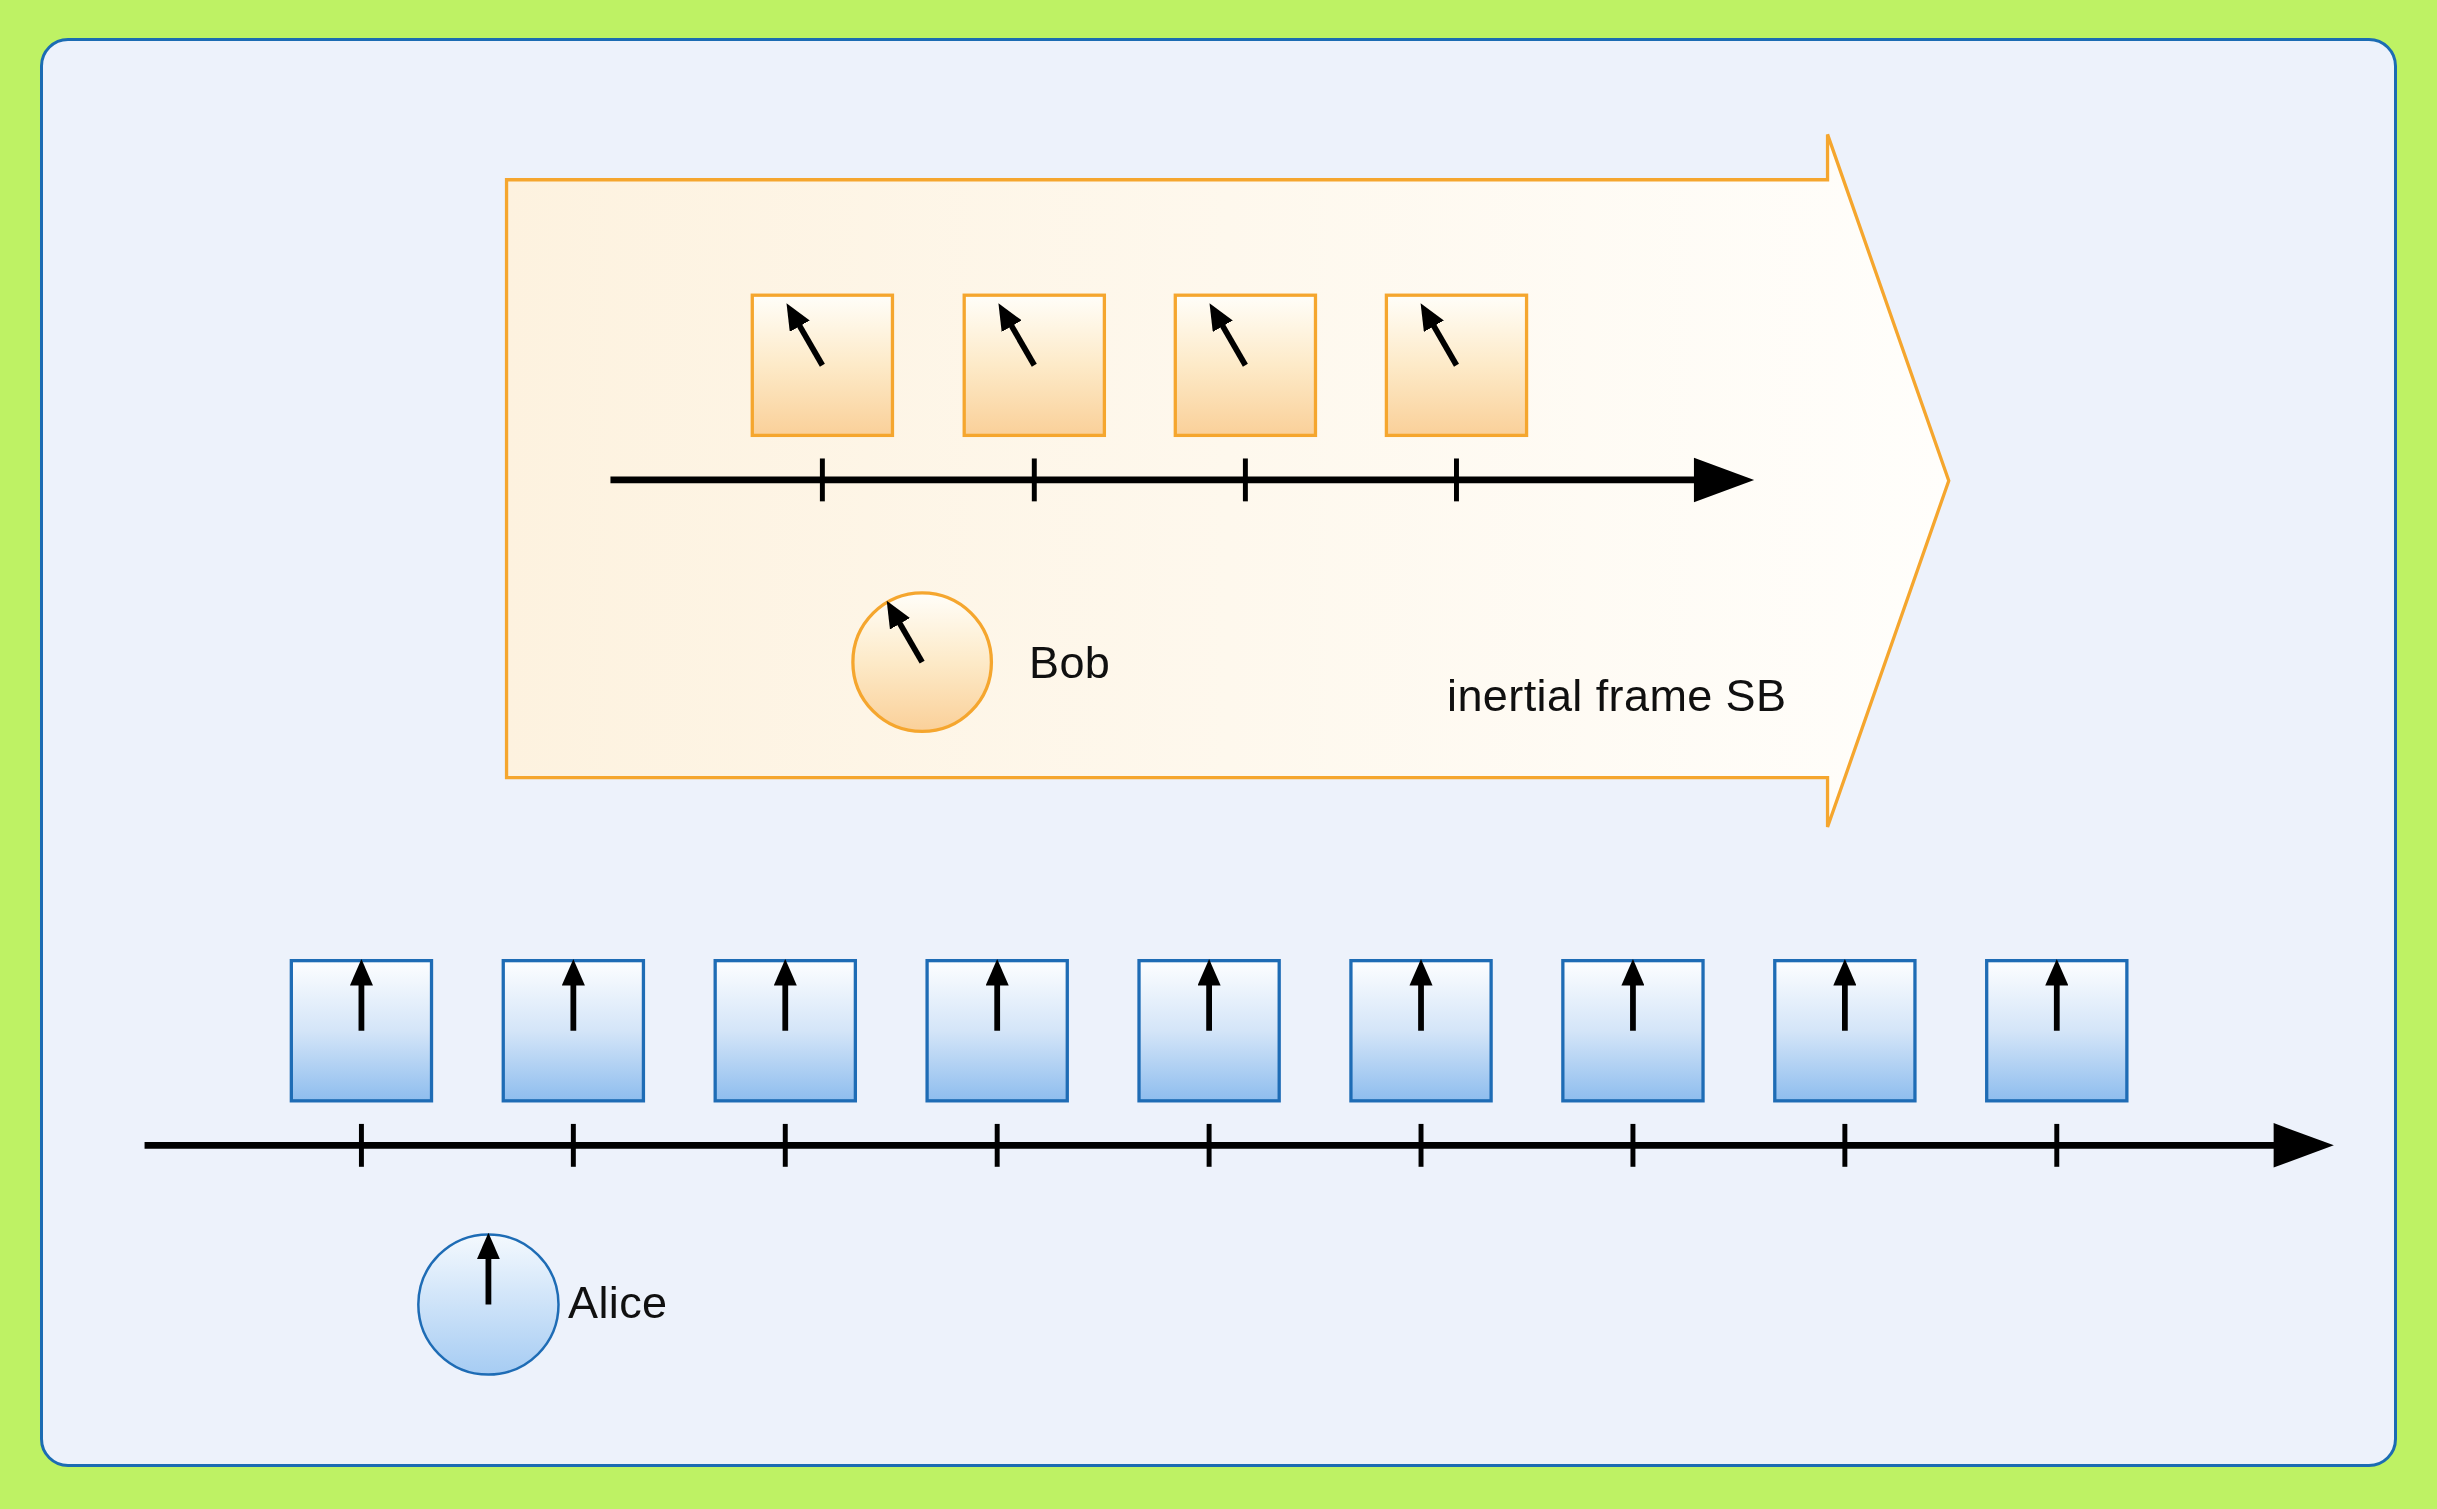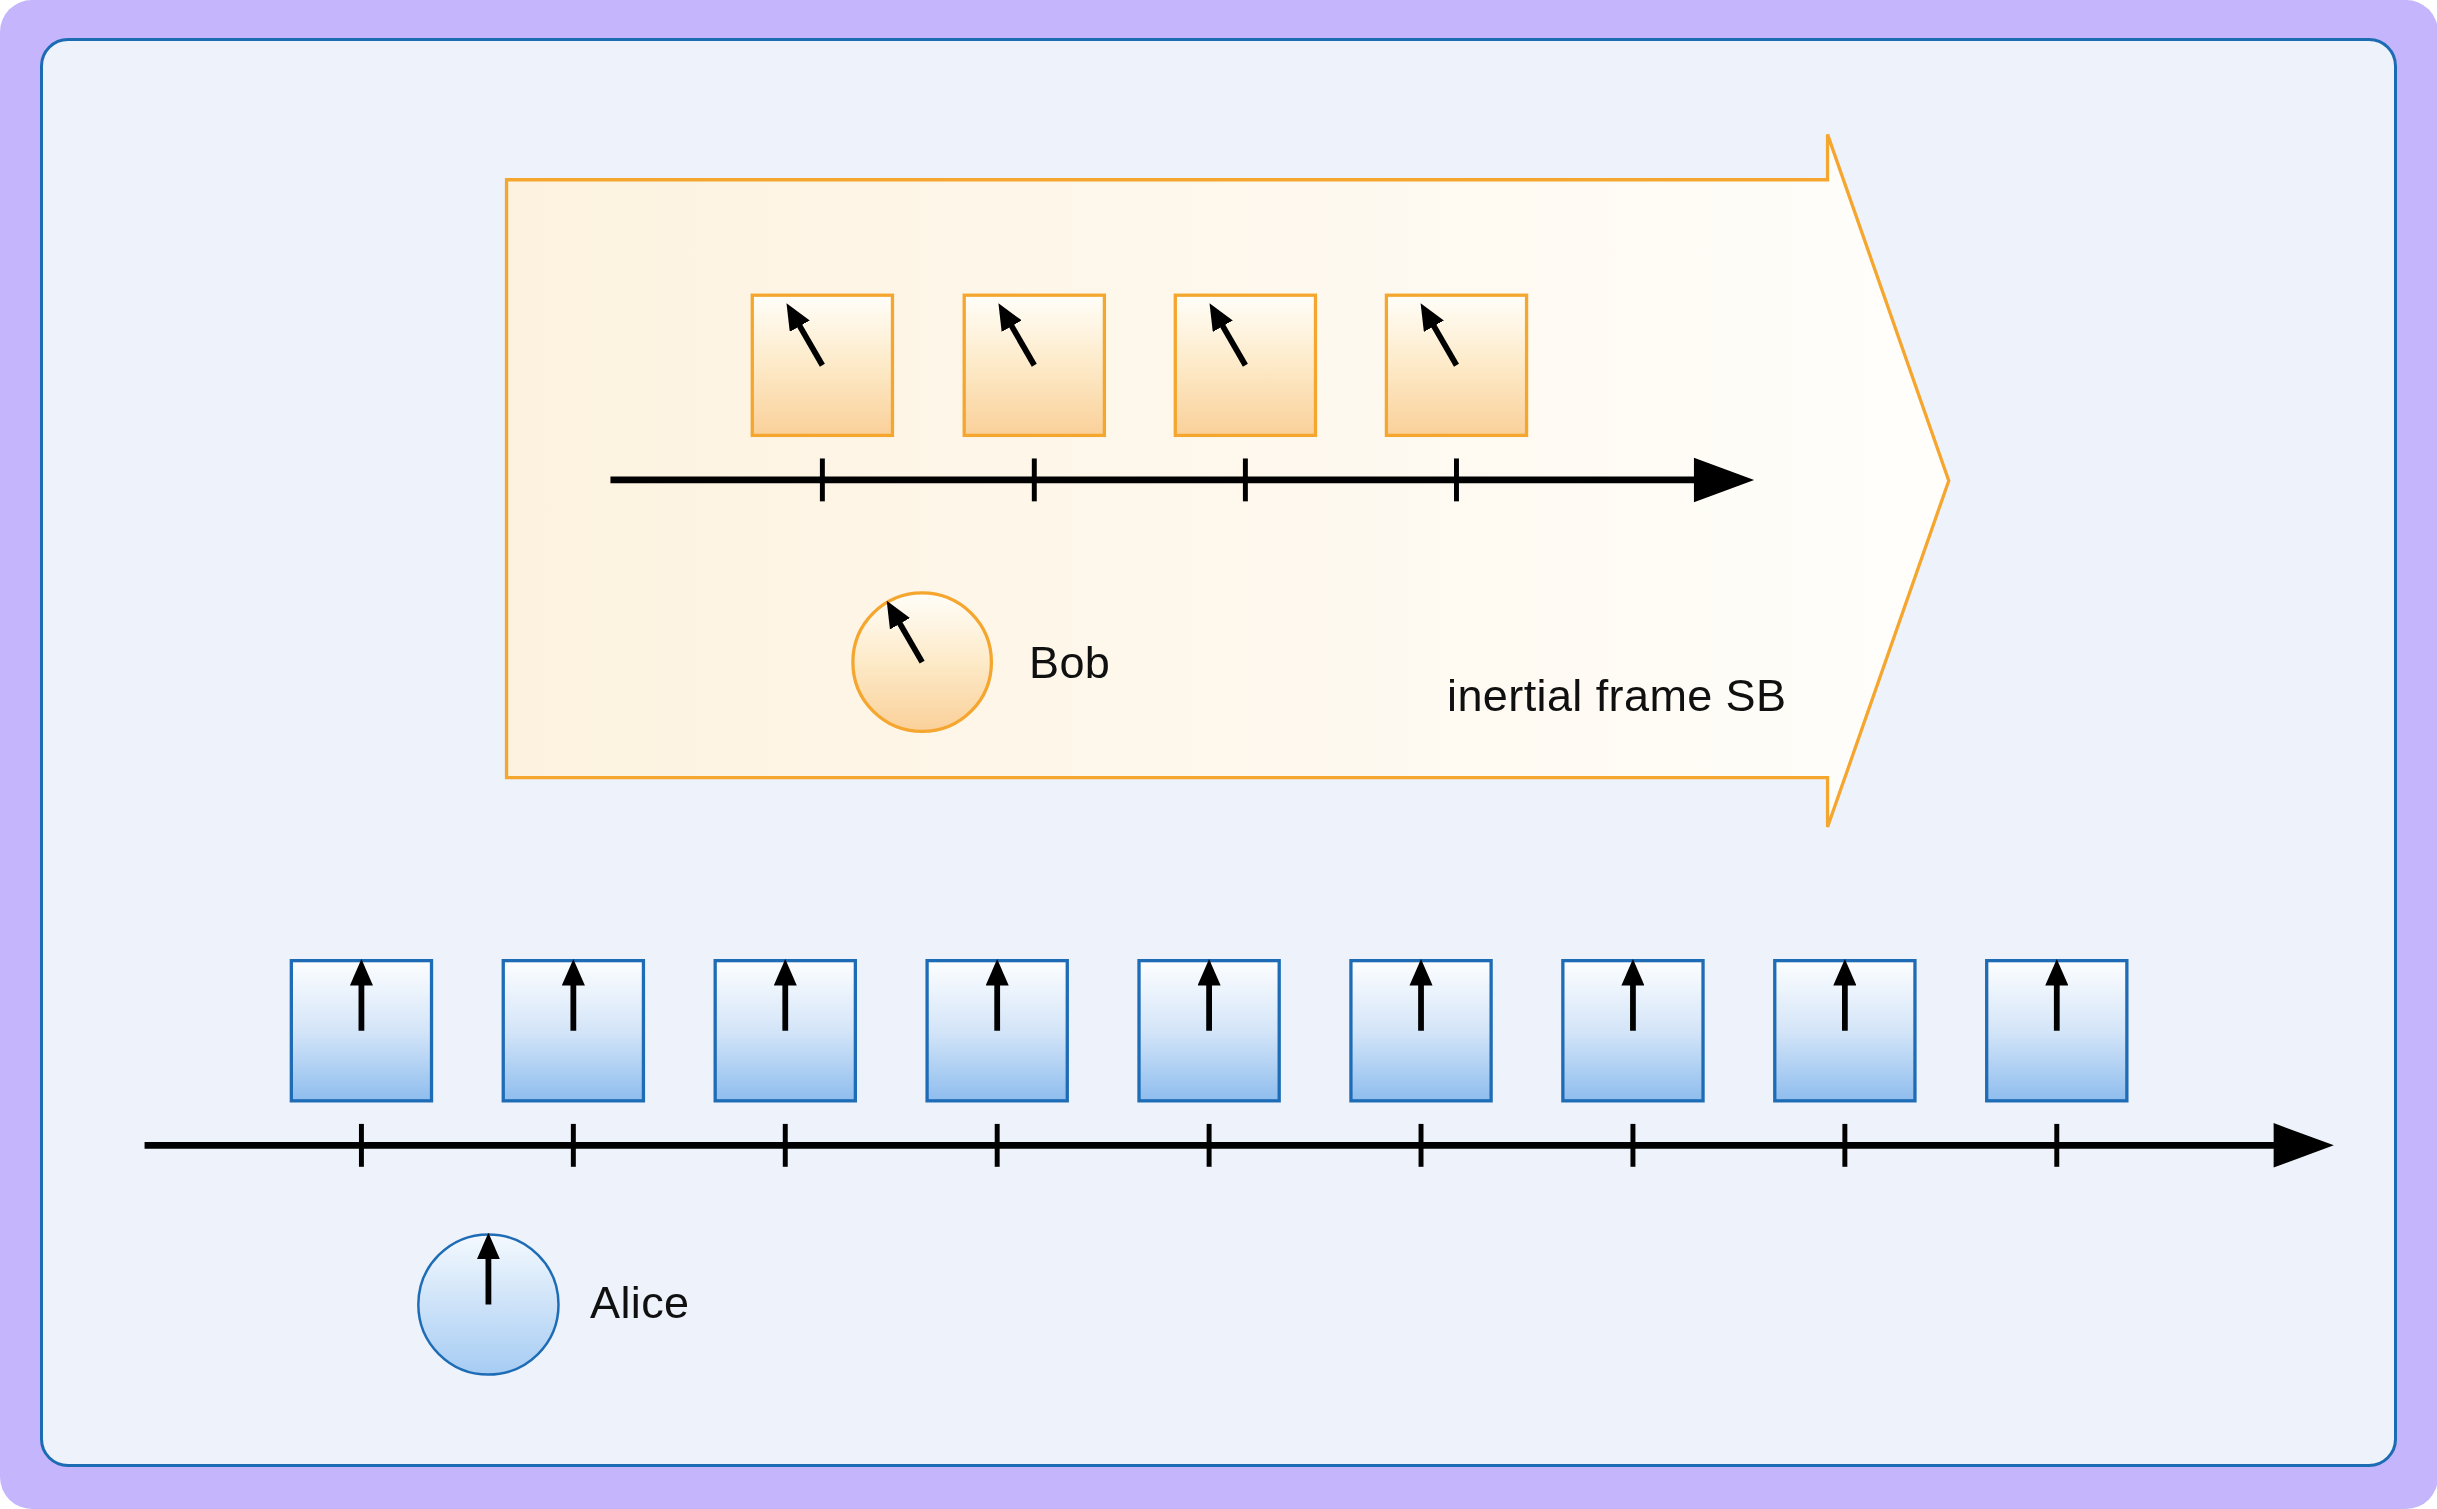--- a/index.html
+++ b/index.html
@@ -1,32 +1,32 @@
 <!DOCTYPE html>
 <html style="font-size:13px"><head>
 <meta charset="utf-8">
 <style>
   html,body{margin:0;padding:0;background:#ffffff;}
   .canvas{
     position:relative;width:2438px;height:1509px;overflow:hidden;
-    font-family:"Liberation Sans",sans-serif;background:#c4b5fd;border-radius:32px;
+    font-family:"Liberation Sans",sans-serif;background:#bef264;
   }
   .panel{
     position:absolute;left:40px;top:38px;width:2357px;height:1429px;
     background:#edf2fb;border:3.3px solid #1b6cb3;border-radius:28px;
     box-sizing:border-box;
   }
   .diagram-svg{position:absolute;left:0;top:0;width:2438px;height:1509px;}
   .lbl{
     position:absolute;color:#101010;font-size:45px;line-height:1.15;
     white-space:nowrap;letter-spacing:0.4px;
   }
   .bob-label{left:1029px;top:637px;}
   .sb-frame-label{left:1447px;top:670px;text-align:center;}
-  .alice-label{left:590px;top:1277px;}
+  .alice-label{left:568px;top:1277px;}
   .sa-frame-label{left:1951px;top:1296px;}
 </style>
 </head>
 <body>
 
 <div class="canvas">
   <div class="panel"></div>
   <svg class="diagram-svg" id="svg" viewBox="0 0 2956 1830" xmlns="http://www.w3.org/2000/svg">
       <defs>
         <linearGradient id="gOrangeSq" x1="0" y1="0" x2="0" y2="1">

